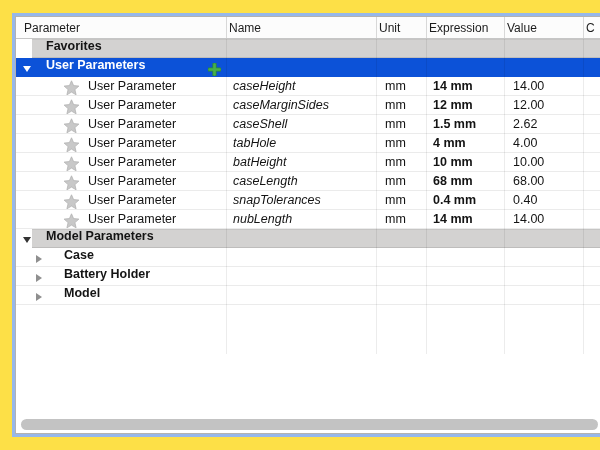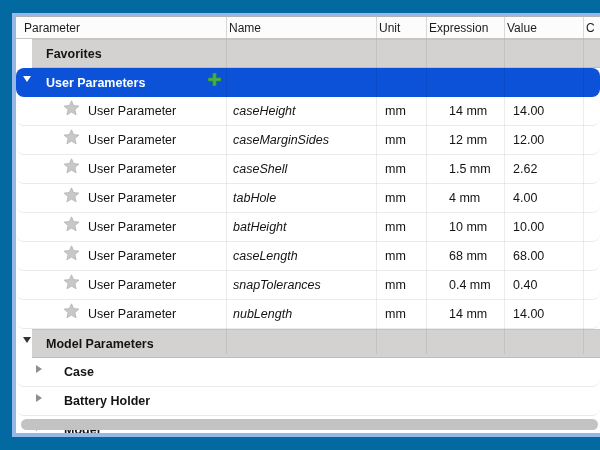--- a/index.html
+++ b/index.html
@@ -1,54 +1,54 @@
 <!DOCTYPE html>
 <html><head>
 <meta charset="utf-8">
 <style>
   html,body{margin:0;padding:0;}
   .screen{
     position:relative;width:600px;height:450px;overflow:hidden;
-    background:#0369a1;
+    background:#fde047;
     font-family:"Liberation Sans","DejaVu Sans",sans-serif;
     -webkit-font-smoothing:antialiased;
   }
   .table-frame{
     position:absolute;left:12px;top:13px;width:592px;height:424px;
     border:3px solid #96b7ea;background:#ffffff;box-sizing:border-box;
   }
   .table-inner{position:absolute;inset:0;border:1px solid #b2b2b2;overflow:hidden;}
   
   .header-row{display:flex;height:22px;background:#fcfcfc;border-bottom:1px solid #c6c6c6;box-sizing:border-box;}
   .hcell{display:flex;align-items:center;padding-left:2px;font-size:12px;color:#1c1c1c;box-sizing:border-box;border-left:1px solid #d8d8d8;white-space:nowrap;overflow:hidden;}
   .hcell:first-child{border-left:none;padding-left:8px;}
   .w-param{width:210px;} .w-name{width:150px;} .w-unit{width:50px;} .w-expr{width:78px;} .w-value{width:79px;} .w-comment{flex:1;}
   
   .rows{position:relative;}
   .vsep{position:absolute;top:0;width:1px;background:rgba(0,0,0,0.075);z-index:5;}
-  .row{position:relative;display:flex;align-items:center;height:29px;box-sizing:border-box;font-size:12.5px;color:#141414;border-radius:8px;}
+  .row{position:relative;display:flex;height:19px;box-sizing:border-box;font-size:12.5px;color:#141414;}
   .row-param{border-bottom:1px solid #ebebeb;}
   .row-group{border-bottom:1px solid #ebebeb;}
   
   .row-section{background:#ffffff;}
   .section-band{position:absolute;left:16px;right:0;top:0;bottom:0;background:#d3d2d1;border-top:1px solid #c6c5c4;border-bottom:1px solid #bebdbc;box-sizing:border-box;}
   .section-label{position:relative;margin-left:30px;font-weight:bold;z-index:6;}
   
   .row-selected{background:#0c52d8;color:#ffffff;}
   .row-selected .section-label{color:#ffffff;margin-left:30px;}
   
   .tri-down{width:0;height:0;border-left:4.5px solid transparent;border-right:4.5px solid transparent;border-top:6px solid #333333;position:absolute;left:7px;top:8px;z-index:7;}
   .tri-down.white{border-top-color:#ffffff;}
   .tri-right{width:0;height:0;border-top:4.5px solid transparent;border-bottom:4.5px solid transparent;border-left:6px solid #8f8f8f;position:absolute;left:20px;top:7px;z-index:7;}
   
   .cell{box-sizing:border-box;white-space:nowrap;overflow:hidden;display:flex;align-items:center;height:100%;}
   .c-param{width:210px;position:relative;}
   .c-name{width:150px;padding-left:7px;font-style:italic;}
   .c-unit{width:50px;padding-left:9px;}
-  .c-expr{width:78px;padding-left:23px;}
+  .c-expr{width:78px;padding-left:7px;font-weight:bold;}
   .c-value{width:79px;padding-left:9px;}
   .star{position:absolute;left:47px;top:3px;width:17px;height:16px;z-index:7;}
   .param-label{margin-left:72px;}
   .group-label{margin-left:48px;font-weight:bold;}
   .plus-icon{position:absolute;left:192px;top:5px;z-index:7;}
   
   .hscrollbar{position:absolute;left:5px;right:2px;bottom:3px;height:11px;z-index:9;}
   .hthumb{height:11px;width:100%;border-radius:6px;background:#c3c3c3;}
 </style>
 </head>

